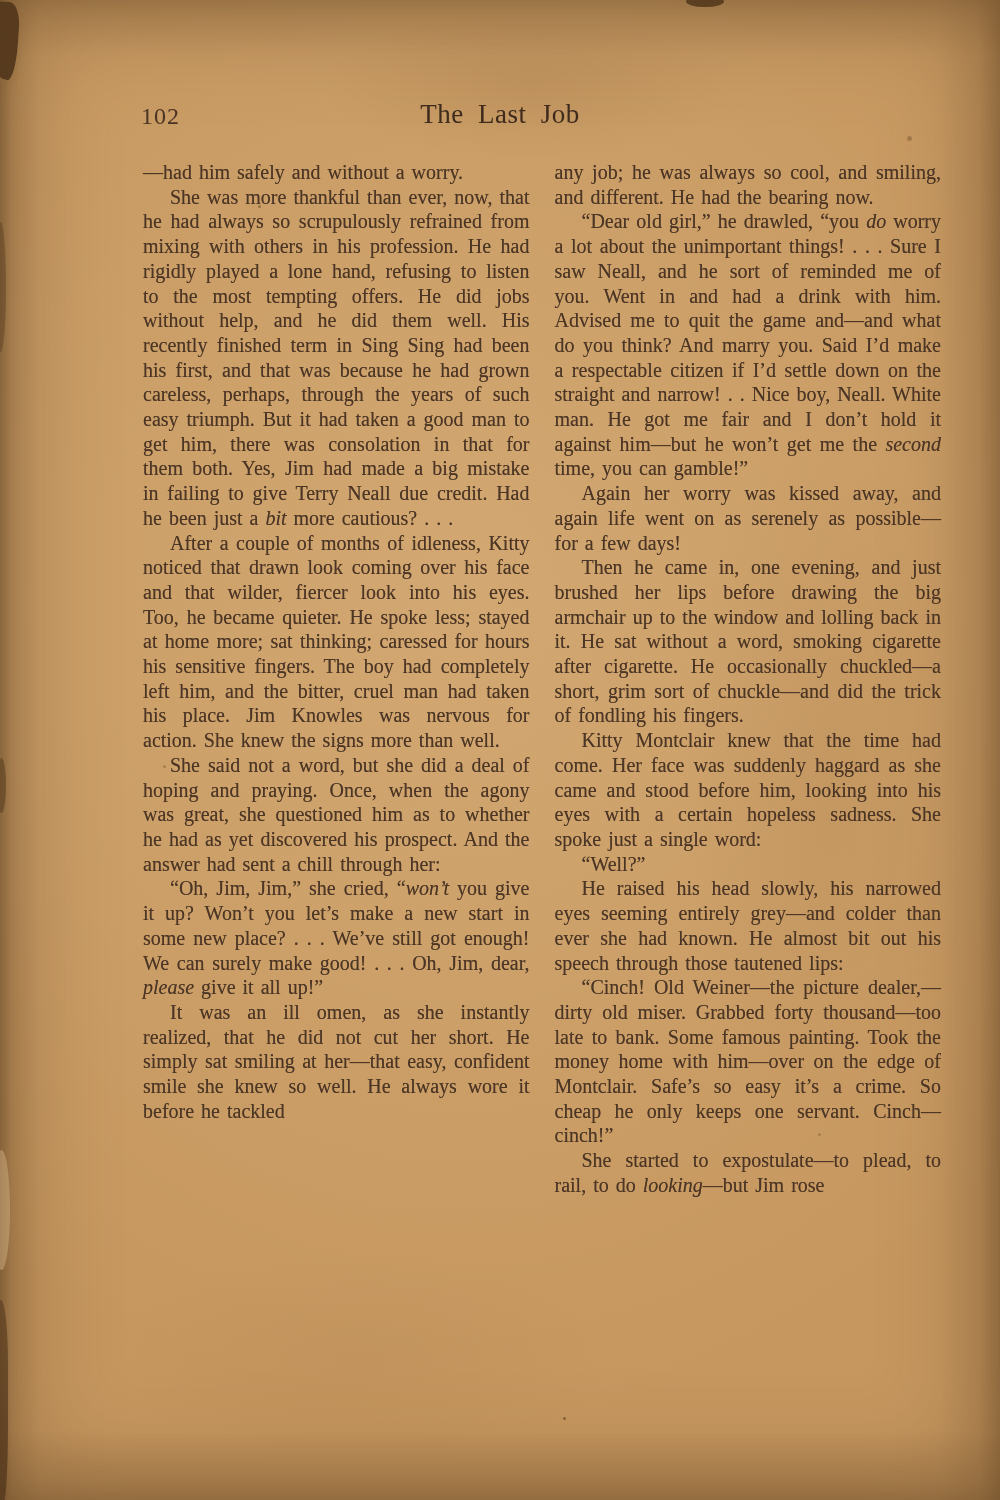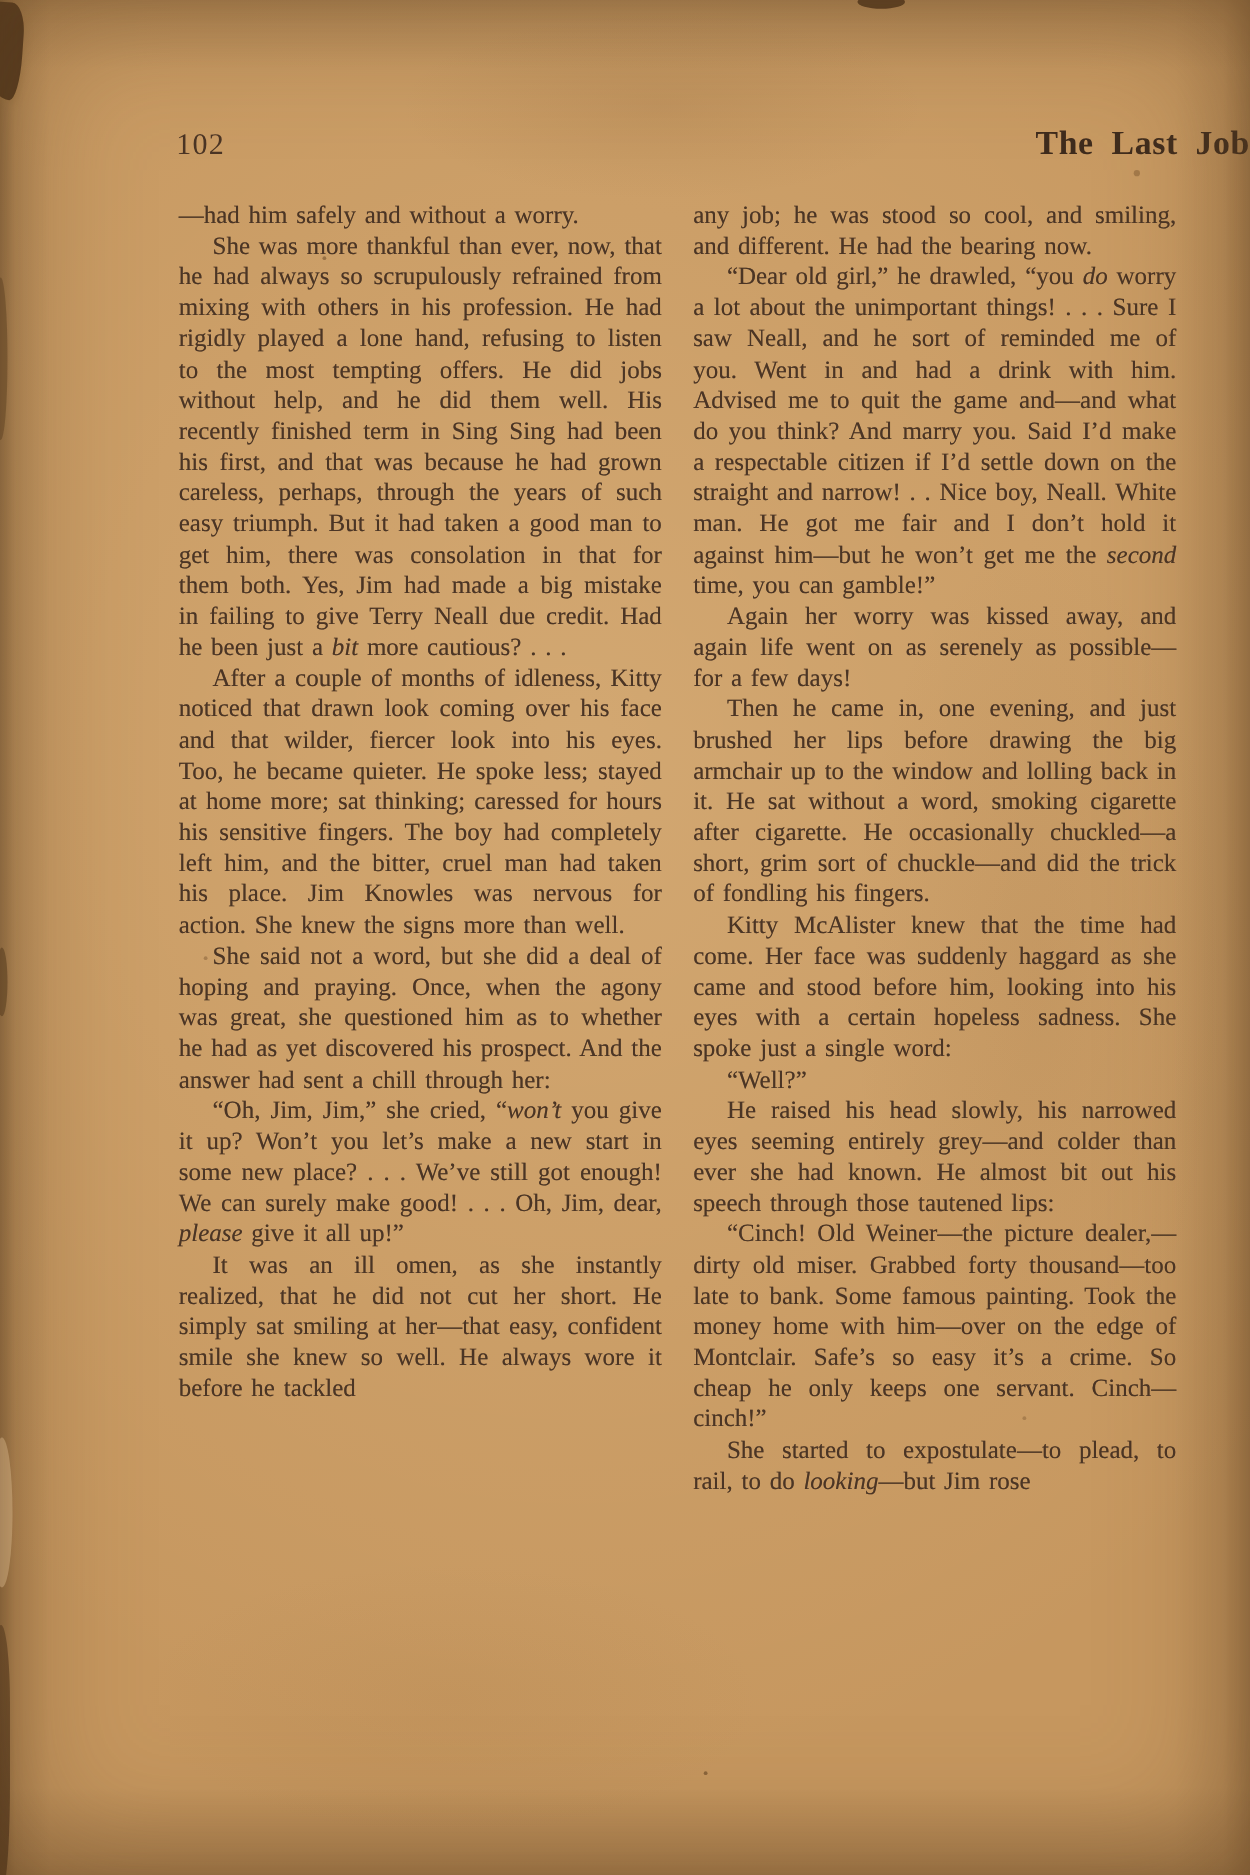--- a/index.html
+++ b/index.html
@@ -89,22 +89,22 @@
     pointer-events: none;
   }
 
   .pageno {
     position: absolute; left: 141px; top: 103px;
     font-size: 24px; letter-spacing: 1px;
     color: var(--ink); font-weight: 400;
   }
   .running-title {
     position: absolute; left: 0; right: 0; top: 99px;
-    text-align: right;
-    font-size: 27px; font-weight: bold;
+    text-align: center;
+    font-size: 27px; font-weight: normal;
     word-spacing: 7px; letter-spacing: 0.5px;
     color: #3f2c1d;
   }
   .columns {
     position: absolute; top: 160px; left: 143px; width: 798px;
     display: flex; gap: 25px;
   }
   .column { flex: 1; min-width: 0; }
   .para {
     margin: 0;
@@ -142,25 +142,25 @@
   <div class="columns">
     <div class="column">
         <p class="para noindent"><span>—had him safely and without a worry.</span></p>
         <p class="para"><span>She was more thankful than ever, now, that he had always so scrupulously refrained from mixing with others in his profession. He had rigidly played a lone hand, refusing to listen to the most tempting offers. He did jobs without help, and he did them well. His recently finished term in Sing Sing had been his first, and that was because he had grown careless, perhaps, through the years of such easy triumph. But it had taken a good man to get him, there was consolation in that for them both. Yes, Jim had made a big mistake in failing to give Terry Neall due credit. Had he been just a </span><i>bit</i><span> more cautious? . . .</span></p>
         <p class="para"><span>After a couple of months of idleness, Kitty noticed that drawn look coming over his face and that wilder, fiercer look into his eyes. Too, he became quieter. He spoke less; stayed at home more; sat thinking; caressed for hours his sensitive fingers. The boy had completely left him, and the bitter, cruel man had taken his place. Jim Knowles was nervous for action. She knew the signs more than well.</span></p>
         <p class="para"><span>She said not a word, but she did a deal of hoping and praying. Once, when the agony was great, she questioned him as to whether he had as yet discovered his prospect. And the answer had sent a chill through her:</span></p>
         <p class="para"><span>“Oh, Jim, Jim,” she cried, “</span><i>won’t</i><span> you give it up?  Won’t you let’s make a new start in some new place? . . . We’ve still got enough!  We can surely make good! . . . Oh, Jim, dear, </span><i>please</i><span> give it all up!”</span></p>
         <p class="para"><span>It was an ill omen, as she instantly realized, that he did not cut her short. He simply sat smiling at her—that easy, confident smile she knew so well. He always wore it before he tackled</span></p>
       </div>
     <div class="column">
-        <p class="para noindent"><span>any job; he was stood so cool, and smiling, and different.  He had the bearing now.</span></p>
+        <p class="para noindent"><span>any job; he was always so cool, and smiling, and different.  He had the bearing now.</span></p>
         <p class="para"><span>“Dear old girl,” he drawled, “you </span><i>do</i><span> worry a lot about the unimportant things! . . .  Sure I saw Neall, and he sort of reminded me of you.  Went in and had a drink with him.  Advised me to quit the game and—and what do you think?  And marry you.  Said I’d make a respectable citizen if I’d settle down on the straight and narrow! . . Nice boy, Neall.  White man.  He got me fair and I don’t hold it against him—but he won’t get me the </span><i>second</i><span> time, you can gamble!”</span></p>
         <p class="para"><span>Again her worry was kissed away, and again life went on as serenely as possible—for a few days!</span></p>
         <p class="para"><span>Then he came in, one evening, and just brushed her lips before drawing the big armchair up to the window and lolling back in it.  He sat without a word, smoking cigarette after cigarette.  He occasionally chuckled—a short, grim sort of chuckle—and did the trick of fondling his fingers.</span></p>
-        <p class="para"><span>Kitty McAlister knew that the time had come.  Her face was suddenly haggard as she came and stood before him, looking into his eyes with a certain hopeless sadness.  She spoke just a single word:</span></p>
+        <p class="para"><span>Kitty Montclair knew that the time had come.  Her face was suddenly haggard as she came and stood before him, looking into his eyes with a certain hopeless sadness.  She spoke just a single word:</span></p>
         <p class="para"><span>“Well?”</span></p>
         <p class="para"><span>He raised his head slowly, his narrowed eyes seeming entirely grey—and colder than ever she had known. He almost bit out his speech through those tautened lips:</span></p>
         <p class="para"><span>“Cinch!  Old Weiner—the picture dealer,—dirty old miser.  Grabbed forty thousand—too late to bank. Some famous painting.  Took the money home with him—over on the edge of Montclair.  Safe’s so easy it’s a crime.  So cheap he only keeps one servant.  Cinch—cinch!”</span></p>
         <p class="para"><span>She started to expostulate—to plead, to rail, to do </span><i>looking</i><span>—but Jim rose</span></p>
       </div>
   </div>
 
 </div>
 
 </body></html>

